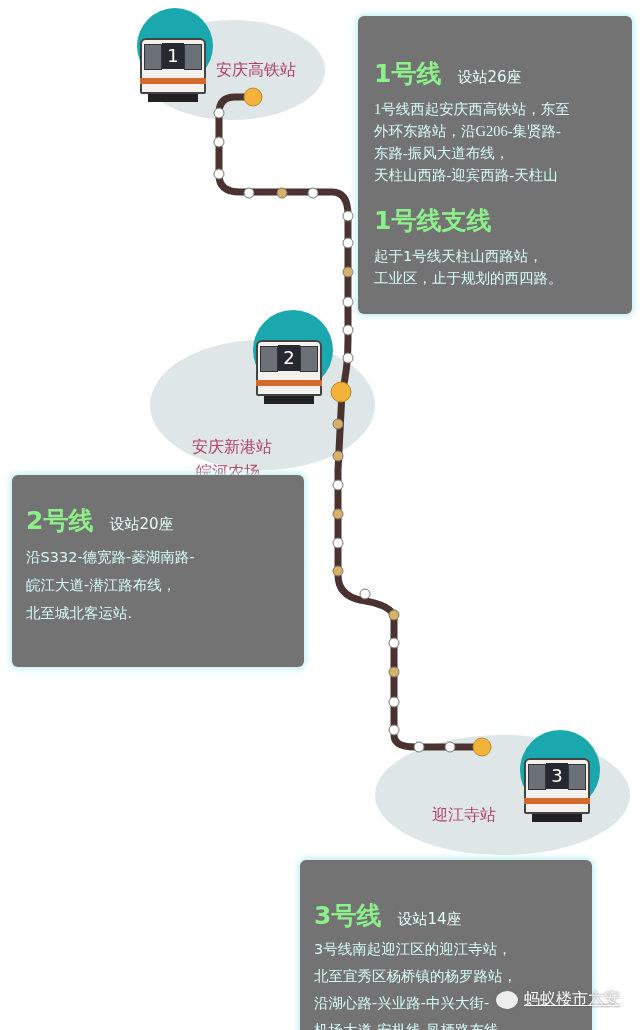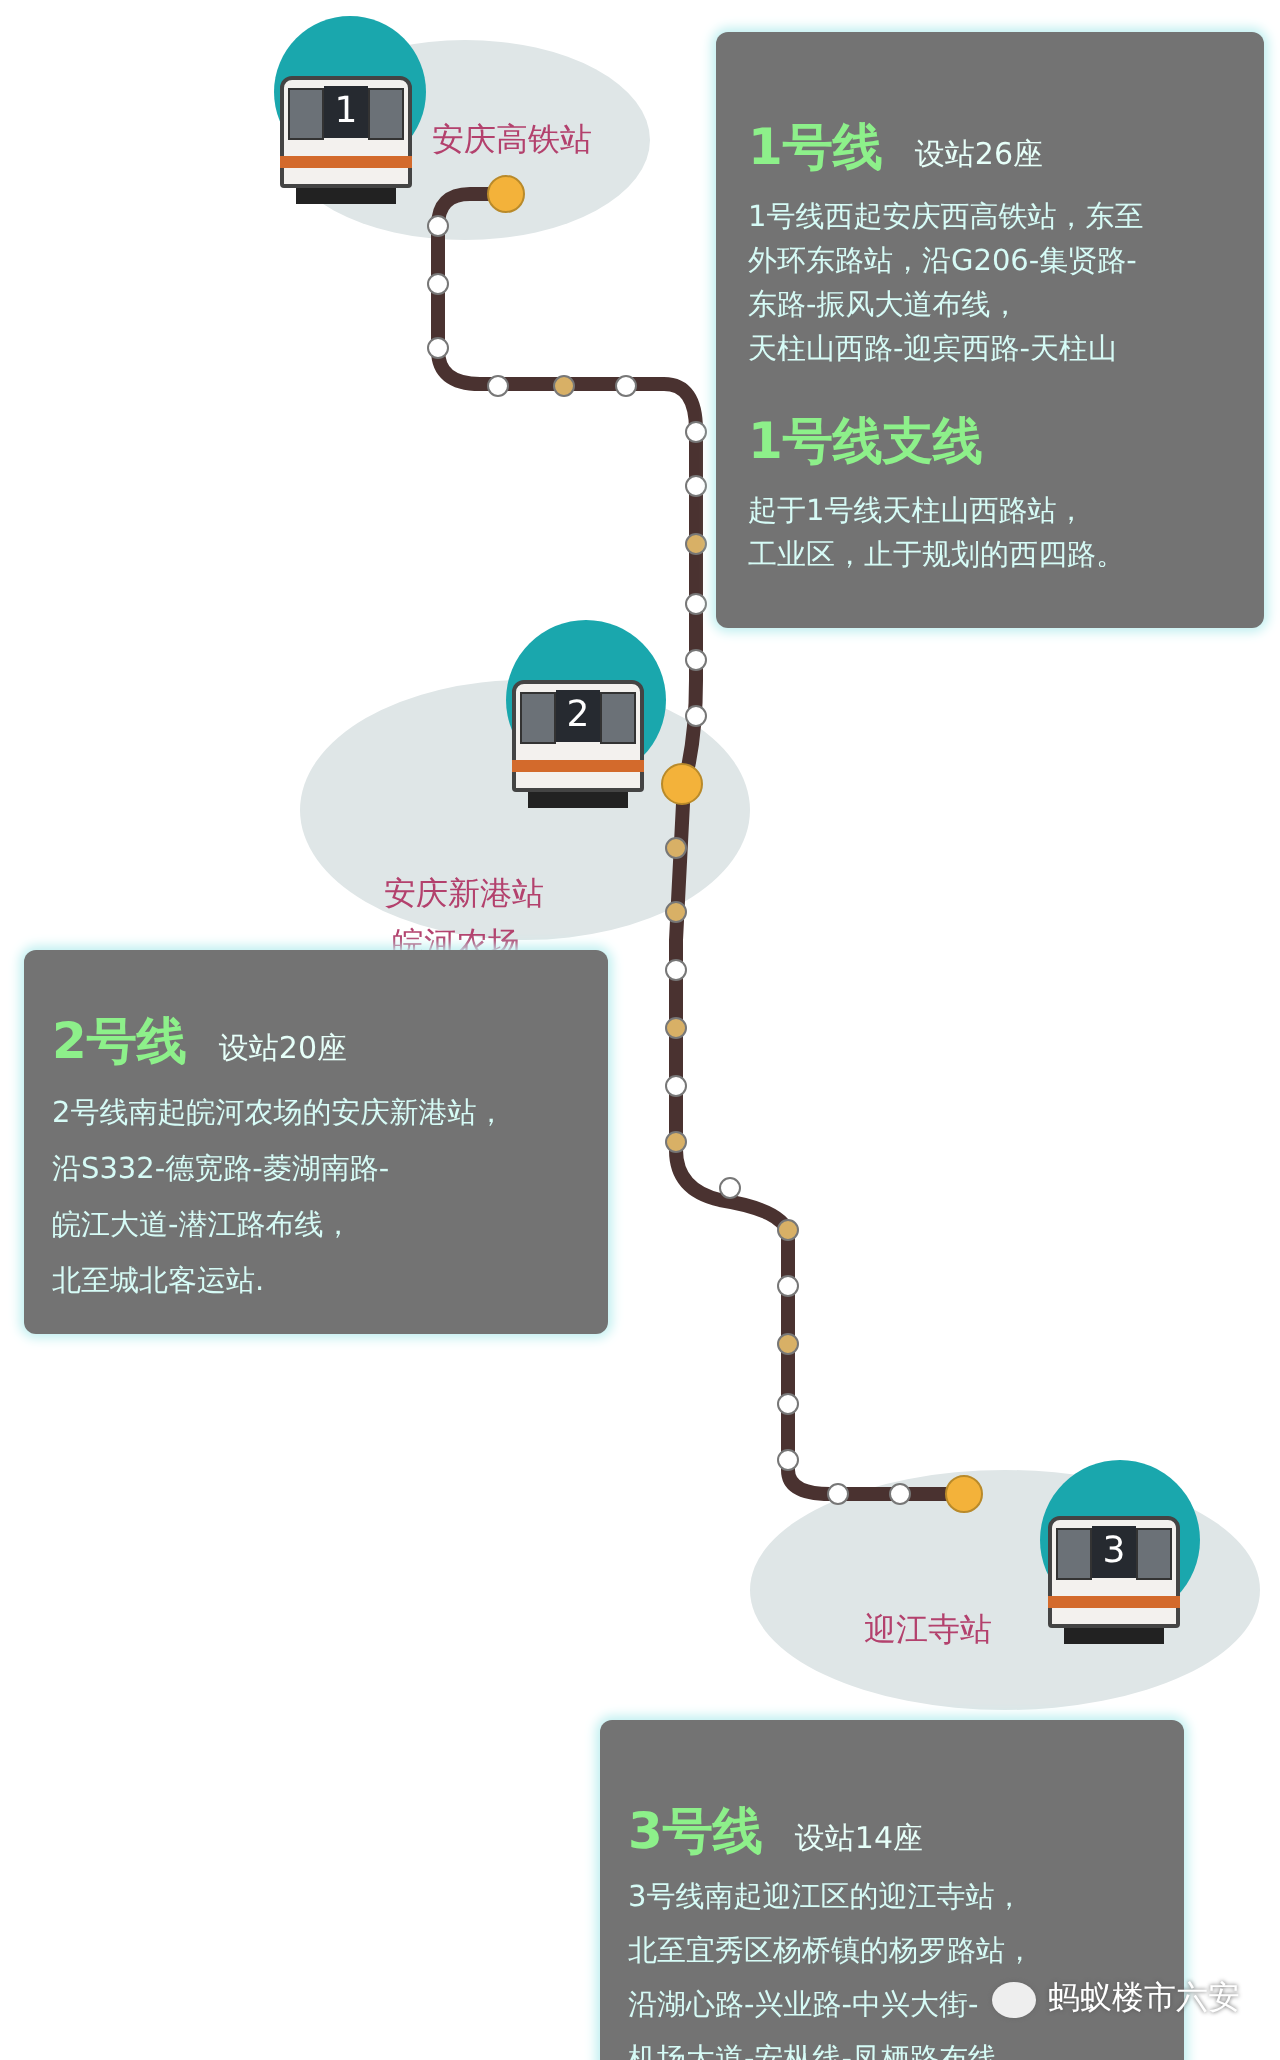--- a/index.html
+++ b/index.html
@@ -13,21 +13,21 @@
   .teal-circle{position:absolute;border-radius:50%;background:#1aa7ad;}
   .teal-circle::after{content:"";position:absolute;left:50%;top:62%;transform:translate(-50%,-50%);width:44%;height:44%;border-radius:50%;background:#0e7e84;}
   .train{position:absolute;width:66px;height:66px;}
   .train .bodyx{position:absolute;left:0;right:0;top:0;bottom:10px;background:#f3f1ee;border:2px solid #444;border-radius:6px 6px 2px 2px;}
   .train .win{position:absolute;top:6px;width:16px;height:24px;background:#6b7177;border:1px solid #333;}
   .train .win.l{left:4px}.train .win.r{right:4px}
   .train .num{position:absolute;top:5px;left:22px;right:22px;height:26px;background:#262a30;color:#fff;font-size:18px;text-align:center;line-height:26px;}
   .train .stripe{position:absolute;left:0;right:0;top:40px;height:6px;background:#d36a2c;}
   .train .base{position:absolute;left:8px;right:8px;bottom:2px;height:8px;background:#222;}
   .stn{position:absolute;font-size:16px;color:#b3416d;}
-  .wm{position:absolute;right:20px;bottom:20px;display:flex;align-items:center;color:#fff;font-size:16px;text-shadow:0 0 2px #555;}
+  .wm{position:absolute;right:20px;bottom:20px;display:flex;align-items:center;color:#fff;font-size:16px;text-shadow:0 0 2px #555;text-decoration:underline;}
   .wm .ic{width:22px;height:18px;border-radius:50%;background:#eee;margin-right:6px;box-shadow:0 0 2px #666;}
 </style>
 </head>
 <body>
 
 <div class="blob" style="left:140px;top:20px;width:185px;height:100px;"></div>
 <div class="blob" style="left:150px;top:340px;width:225px;height:130px;"></div>
 <div class="blob" style="left:375px;top:735px;width:255px;height:120px;"></div>
 
 <svg style="position:absolute;left:0;top:0;" width="640" height="1030">
@@ -97,42 +97,41 @@
   <div class="stripe"></div>
     <div class="base"></div>
 </div>
 <div class="stn" style="left:432px;top:805px;">迎江寺站</div>
 
 <div class="card" style="left:358px;top:16px;width:274px;height:298px;padding:12px 16px;box-sizing:border-box;">
   <div class="head">
     <span class="ttl">1号线</span>
     <span class="sub">设站26座</span>
   </div>
-  <div class="body" style="margin-top:8px;line-height:22px;">
+  <div class="body" style="margin-top:8px;line-height:22px;font-family:Liberation Serif, serif;">
     <p>1号线西起安庆西高铁站，东至</p>
     <p>外环东路站，沿G206-集贤路-</p>
     <p>东路-振风大道布线，</p>
     <p>天柱山西路-迎宾西路-天柱山</p>
   </div>
   <div class="head" style="margin-top:18px;">
     <span class="ttl">1号线支线</span>
   </div>
   <div class="body" style="margin-top:8px;line-height:22px;">
     <p>起于1号线天柱山西路站，</p>
     <p>工业区，止于规划的西四路。</p>
   </div>
 </div>
 
 <div class="card" style="left:12px;top:475px;width:292px;height:192px;padding:0 14px;box-sizing:border-box;">
   <div class="head">
     <span class="ttl">2号线</span>
     <span class="sub">设站20座</span>
   </div>
   <div class="body" style="margin-top:6px;line-height:28px;">
-    <p>2号线南起皖河农场的安庆新港站，</p>
     <p>沿S332-德宽路-菱湖南路-</p>
     <p>皖江大道-潜江路布线，</p>
     <p>北至城北客运站.</p>
   </div>
 </div>
 
 <div class="card" style="left:300px;top:860px;width:292px;height:185px;padding:10px 14px;box-sizing:border-box;">
   <div class="head">
     <span class="ttl">3号线</span>
     <span class="sub">设站14座</span>

